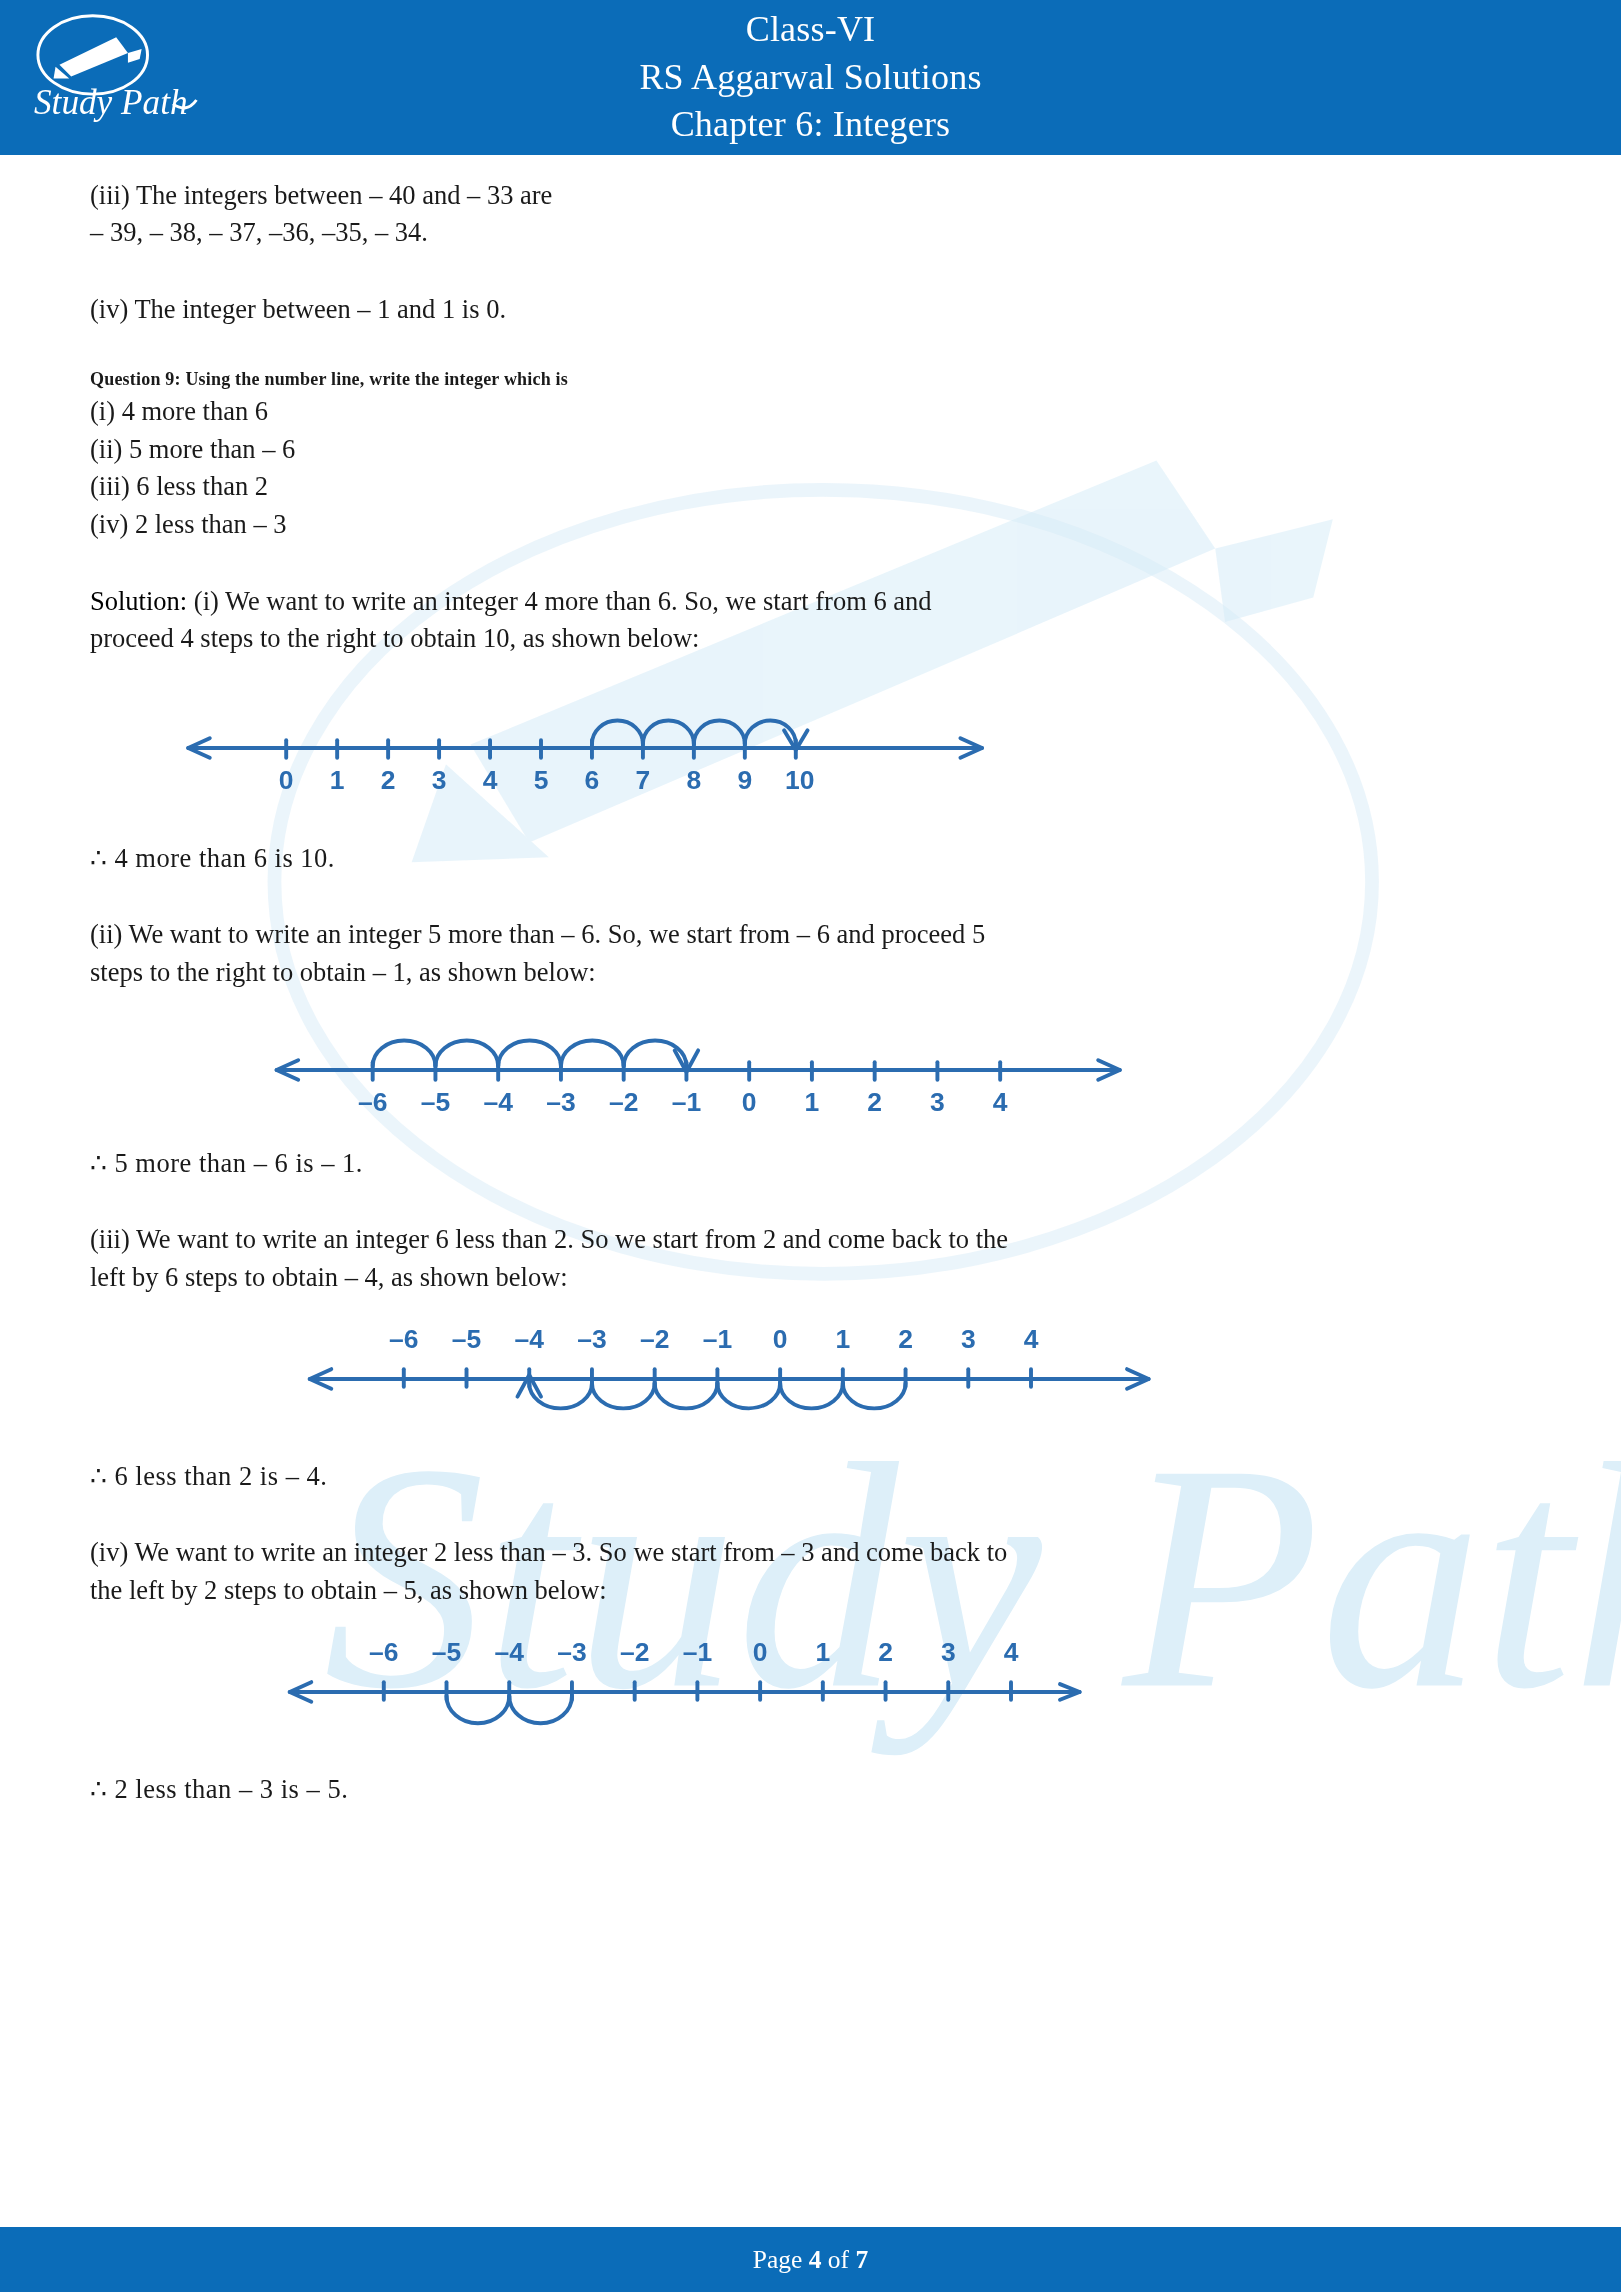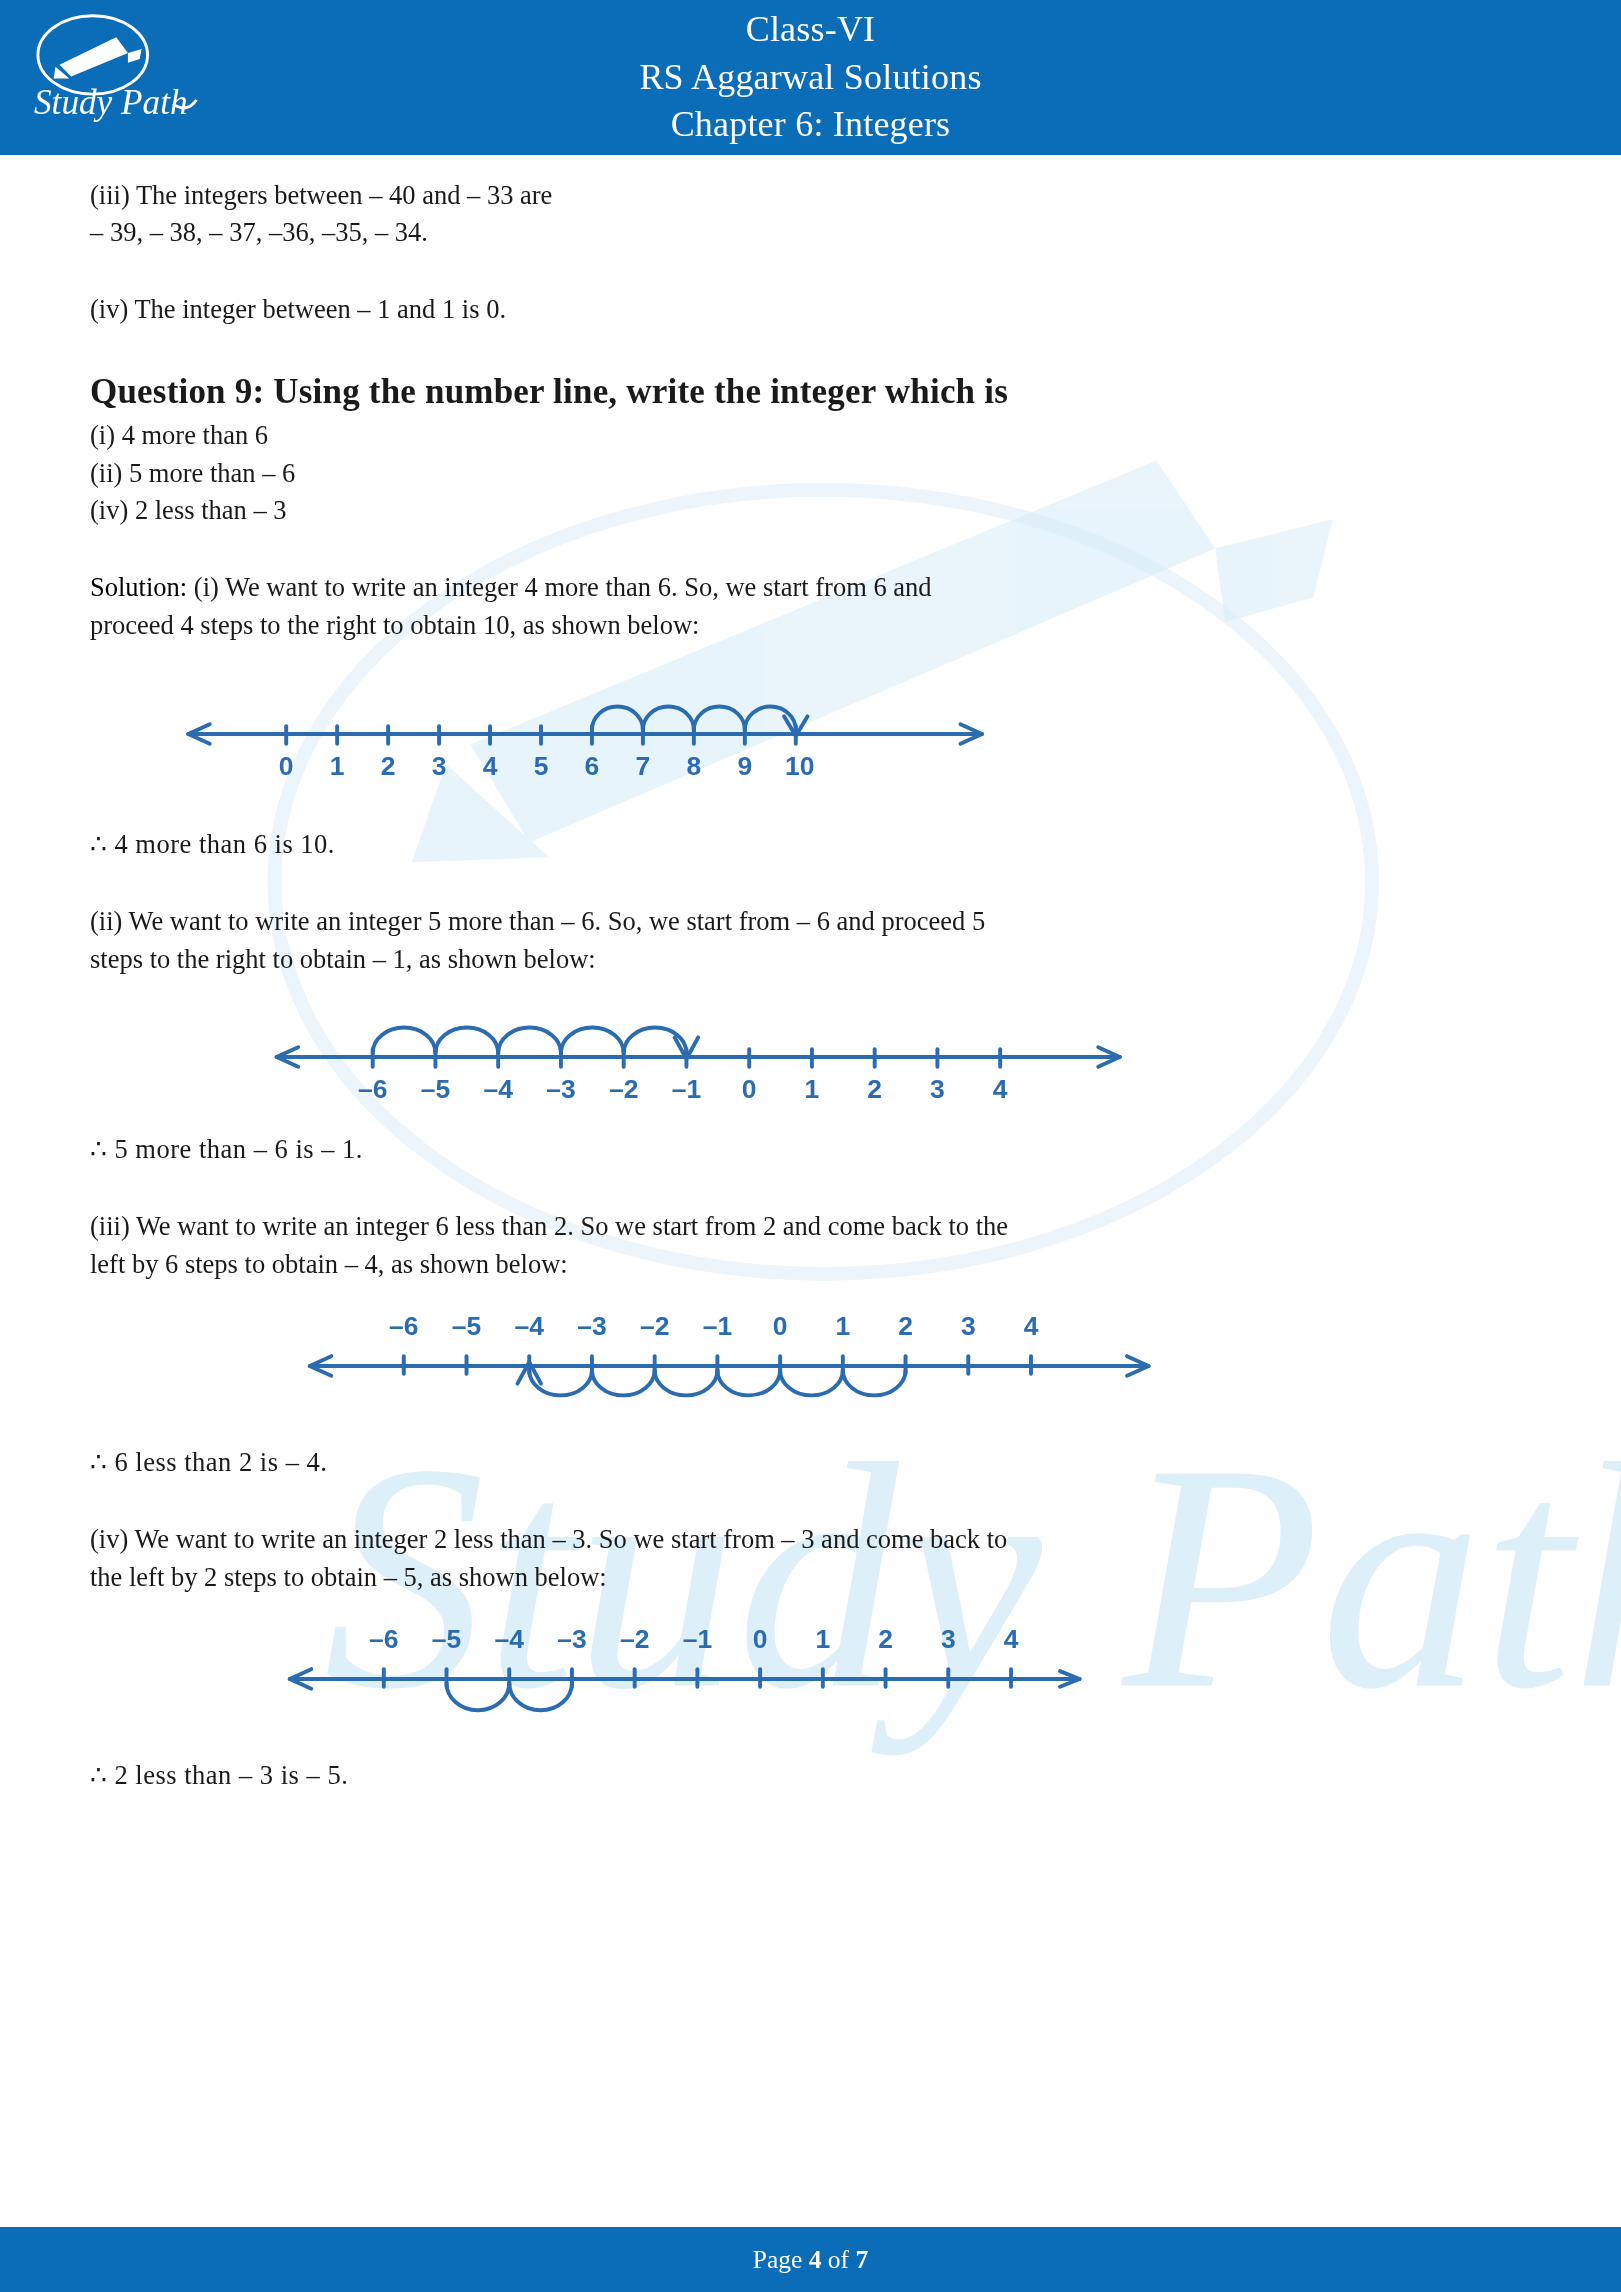--- a/index.html
+++ b/index.html
@@ -64,21 +64,21 @@
     line-height: 1.42;
   }
   .para {
     margin: 0 0 0 0;
   }
   .gap-sm { height: 21.6px; }
   .gap-md { height: 39px; }
 
   .qhead {
     font-weight: bold;
-    font-size: 35px;
+    font-size: 18px;
     letter-spacing: 0.2px;
   }
   .soln-label {
     color: #000000;
     font-weight: normal;
   }
   .therefore { letter-spacing: 0.5px; }
 
   
   .figure {
@@ -150,20 +150,21 @@
 
   <div class="gap-md"></div>
 
   <div class="para">(iv) The integer between – 1 and 1 is 0.</div>
 
   <div class="gap-md"></div>
 
   <div class="para qhead">Question 9: Using the number line, write the integer which is</div>
   <div class="para">(i) 4 more than 6</div>
   <div class="para">(ii) 5 more than – 6</div>
+  <div class="para">(iii) 6 less than 2</div>
   <div class="para">(iv) 2 less than – 3</div>
 
   <div class="gap-md"></div>
 
   <div class="para">
     <span class="soln-label">Solution:</span>
     <span>(i) We want to write an integer 4 more than 6. So, we start from 6 and</span>
   </div>
   <div class="para">proceed 4 steps to the right to obtain 10, as shown below:</div>
 

